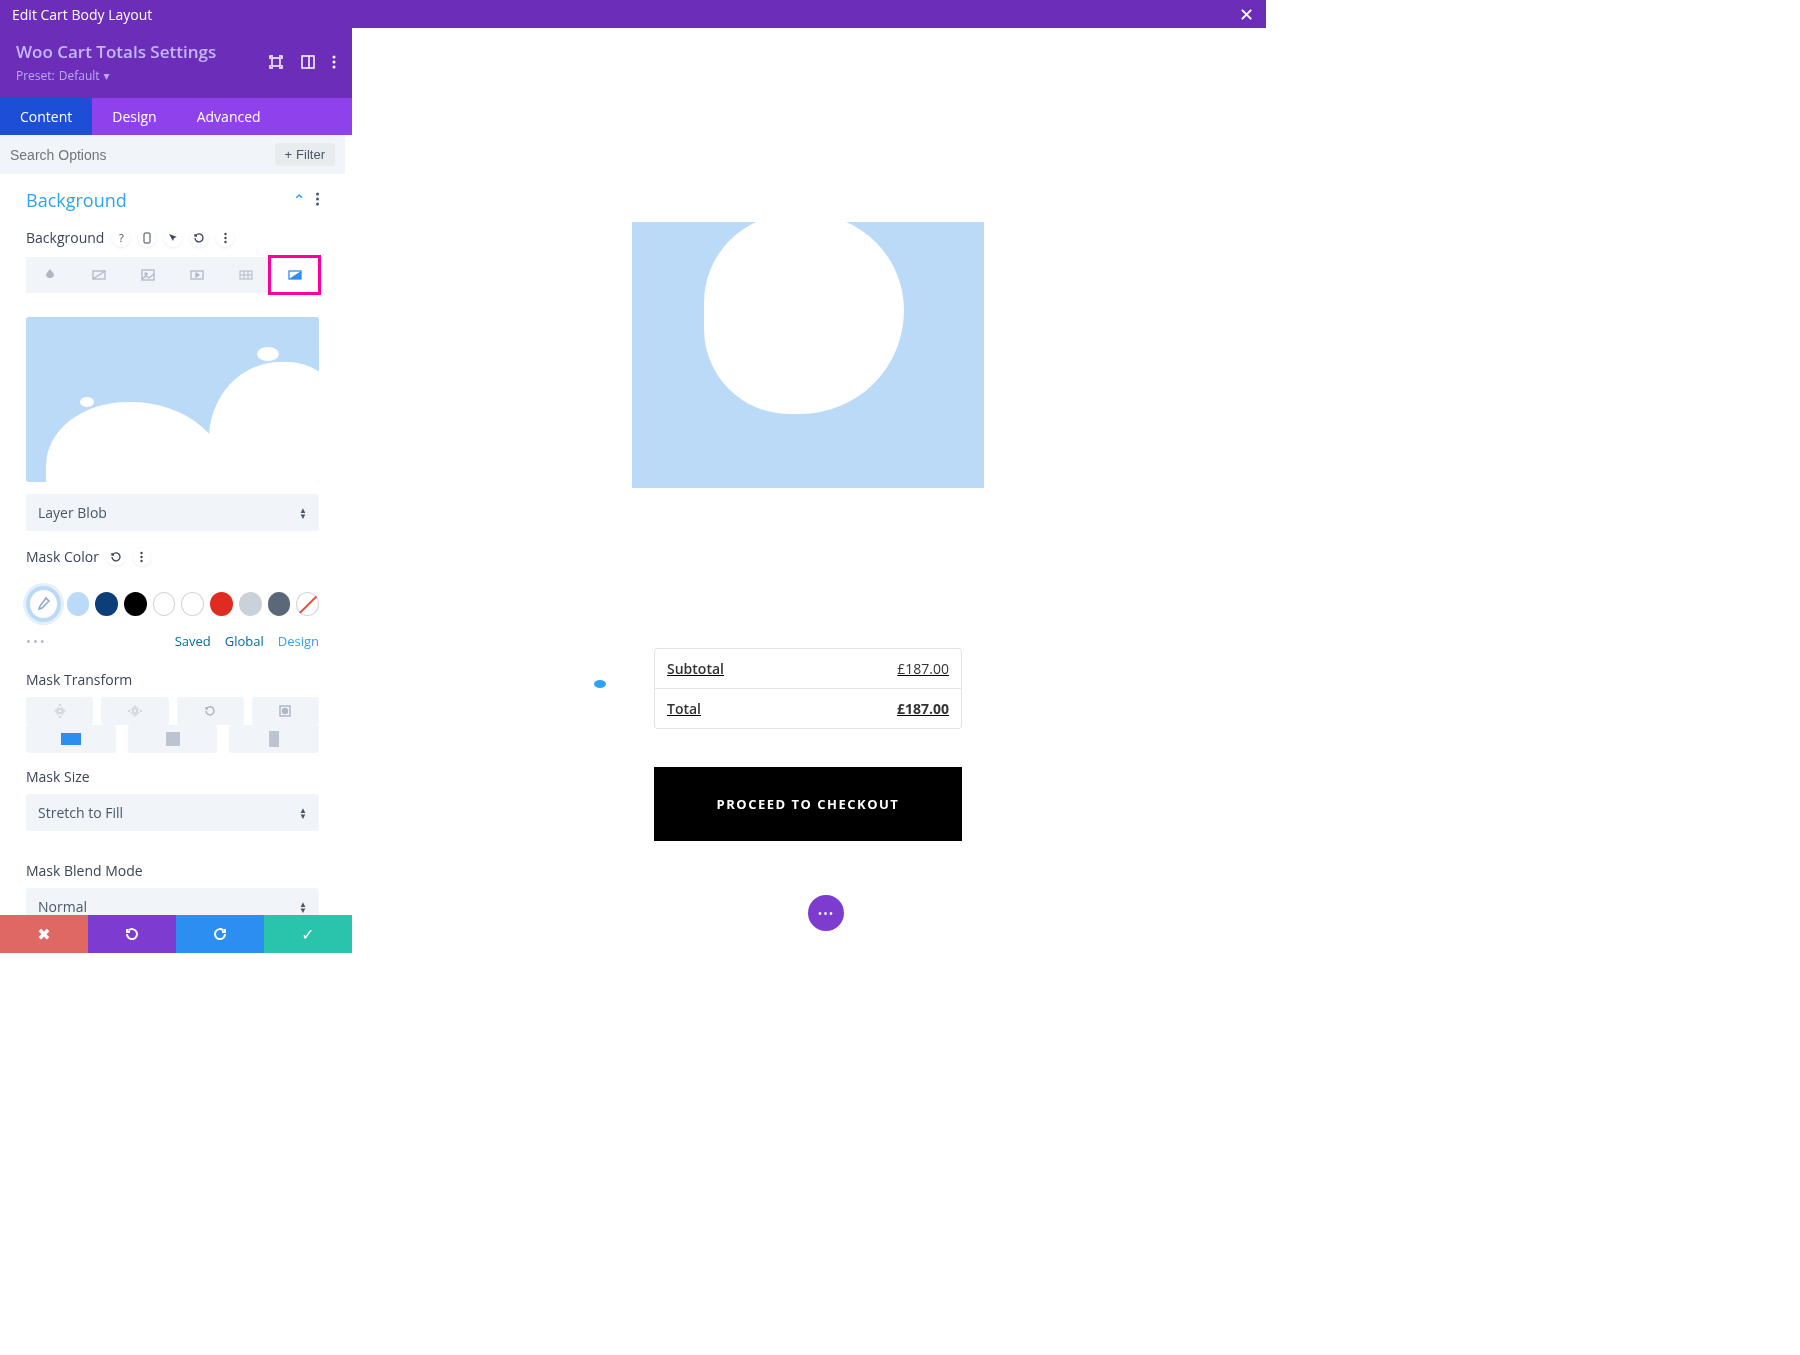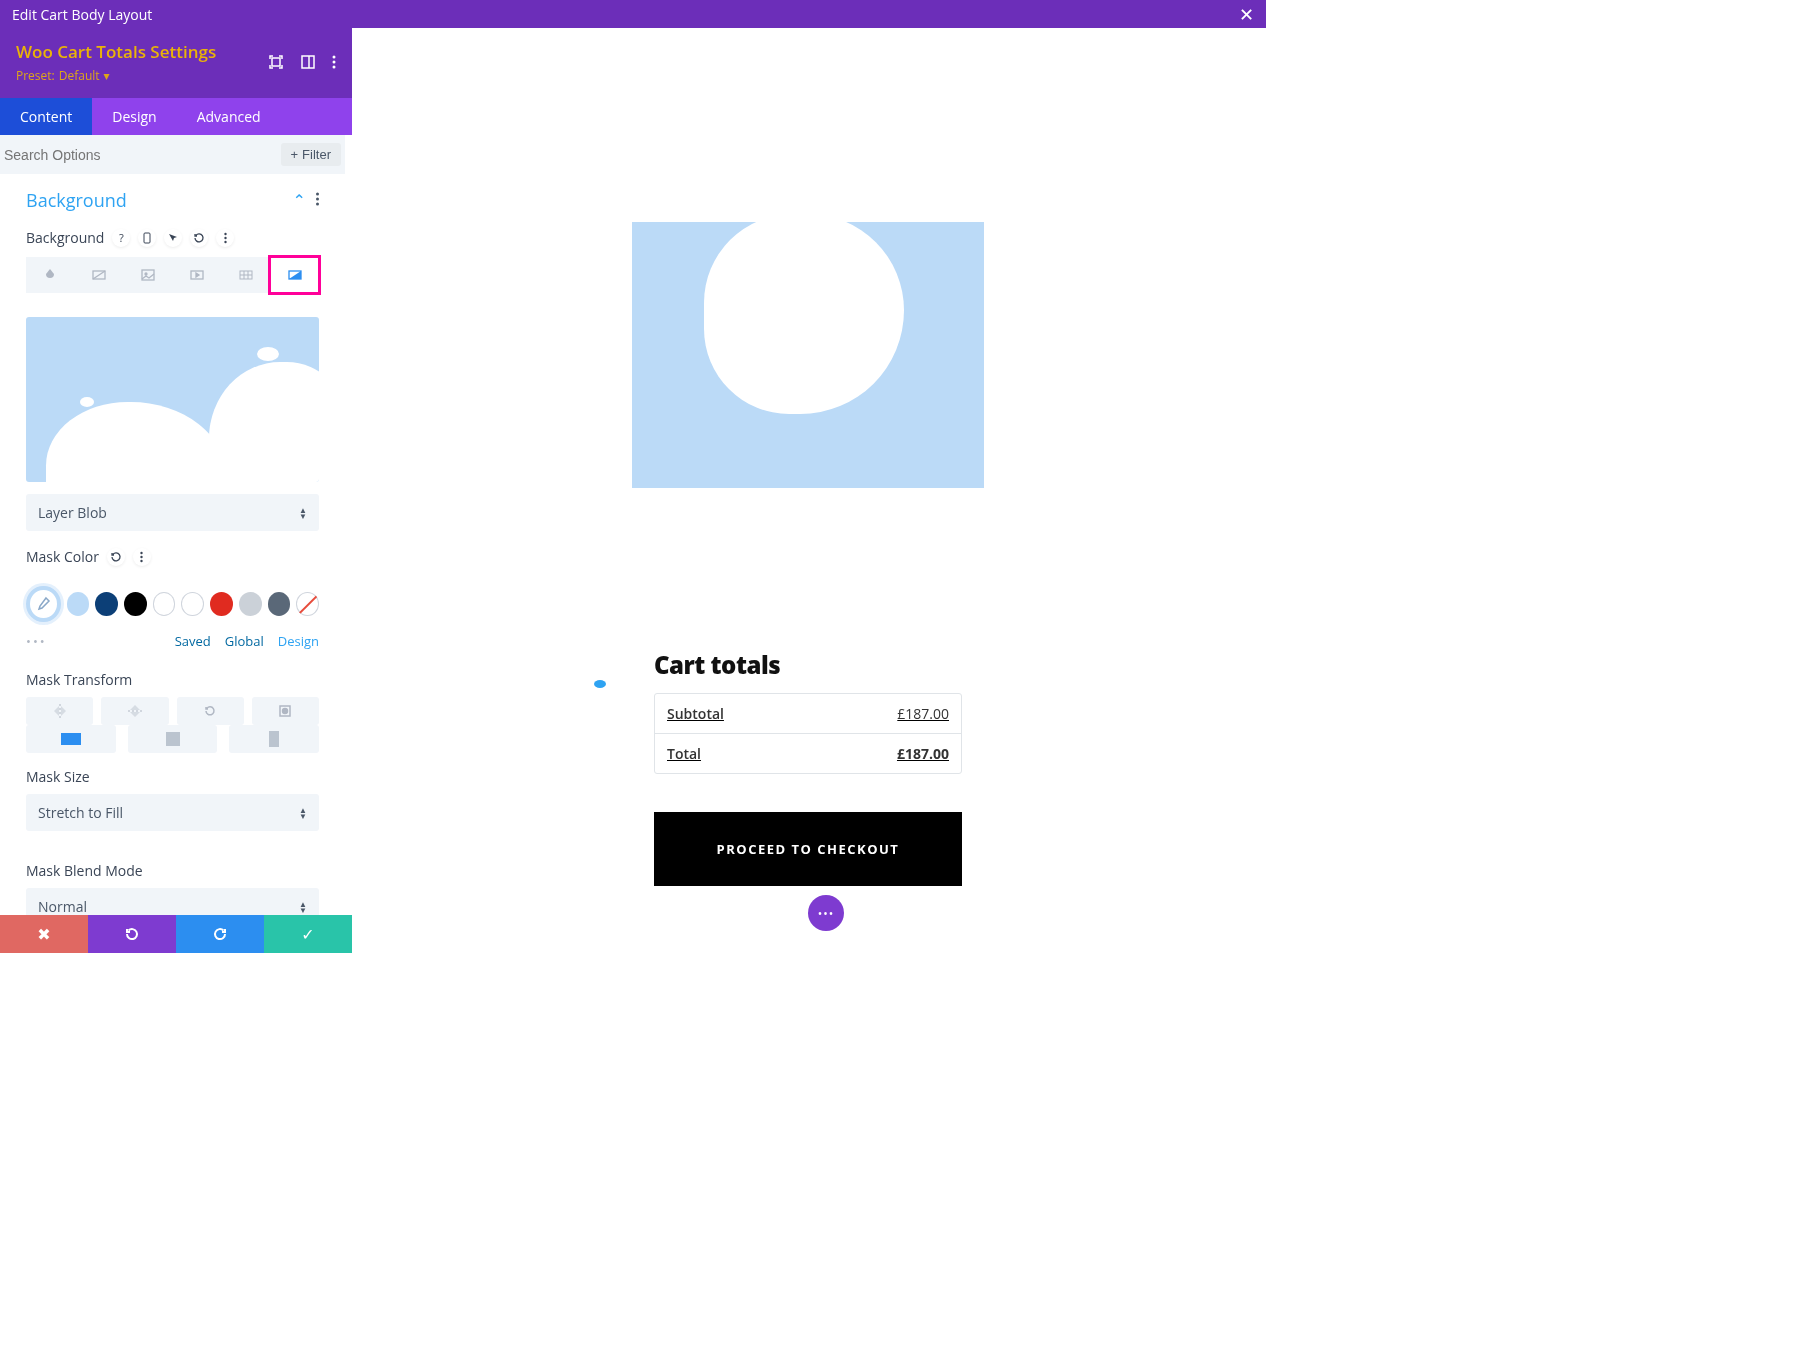--- a/index.html
+++ b/index.html
@@ -1,32 +1,32 @@
 <!DOCTYPE html>
 <html><head>
 <meta charset="utf-8">
 <style>
 * { box-sizing: border-box; margin: 0; padding: 0; }
 body { font-family: -apple-system, "Open Sans", sans-serif; background: #fff; width: 1266px; height: 953px; overflow: hidden; position: relative; }
 
 .topbar { background: #6c2eb9; color: #fff; height: 28px; display: flex; align-items: center; justify-content: space-between; padding: 0 12px; font-size: 14px; }
 .topbar .close { font-size: 18px; cursor: pointer; }
 
-.header { background: #6c2eb9; color: #eab308; padding: 12px 16px 14px; display: flex; align-items: center; justify-content: space-between; width: 352px; }
+.header { background: #6c2eb9; color: #c4b5fd; padding: 12px 16px 14px; display: flex; align-items: center; justify-content: space-between; width: 352px; }
 .header-left { display: flex; flex-direction: column; gap: 4px; }
 .header h1 { font-size: 17px; font-weight: 600; }
 .preset { font-size: 12px; opacity: .9; display: flex; align-items: center; gap: 4px; }
 .header-icons { display: flex; gap: 16px; align-items: center; }
 .header-icons span { display: inline-flex; }
 
 .tabs { background: #8f42ec; display: flex; width: 352px; }
 .tab { padding: 9px 20px; color: #fff; font-size: 14px; cursor: pointer; }
 .tab.active { background: #1d4ed8; }
 
-.searchbar { background: #f1f5f9; display: flex; align-items: center; justify-content: space-between; padding: 8px 4px; width: 345px; }
+.searchbar { background: #f1f5f9; display: flex; align-items: center; justify-content: space-between; padding: 8px 10px; width: 345px; }
 .searchbar input { border: none; background: transparent; font-size: 14px; color: #5a6878; flex: 1; outline: none; }
 .filter-btn { background: #e8ecef; border: none; padding: 4px 10px; font-size: 13px; color: #4a5768; cursor: pointer; display: flex; align-items: center; gap: 4px; border-radius: 3px; }
 
 .panel { width: 345px; height: 783px; overflow-y: auto; padding: 0 0 20px; }
 .panel::-webkit-scrollbar { width: 7px; }
 .panel::-webkit-scrollbar-thumb { background: #4a5768; border-radius: 4px; }
 .panel::-webkit-scrollbar-track { background: #d8dce0; }
 
 .section-head { display: flex; align-items: center; justify-content: space-between; padding: 14px 26px 10px; }
 .section-head h2 { color: #2ea3f2; font-size: 18px; font-weight: 500; }
@@ -367,21 +367,20 @@
     </button>
   <button class="btn-save">✓</button>
 </div>
 
 <div class="canvas">
   <div class="cart-box">
     <div class="cart-blob" style="width:200px;height:200px;border-radius:48% 52% 56% 46%;right:-50px;top:-30px"></div>
     <div class="cart-blob" style="width:180px;height:160px;border-radius:50% 46% 55% 48%;right:-30px;bottom:-60px"></div>
     <div class="cart-blob" style="width:50px;height:36px;left:80px;bottom:60px"></div>
     <div class="cart-blob" style="width:12px;height:8px;background:#2ea3f2;right:60px;top:40px"></div>
-    <h3>Cart totals</h3>
     <div class="cart-table">
       <div class="cart-row">
         <span class="lbl">Subtotal</span>
         <span class="val">£187.00</span>
       </div>
       <div class="cart-row total">
         <span class="lbl">Total</span>
         <span class="val">£187.00</span>
       </div>
     </div>

